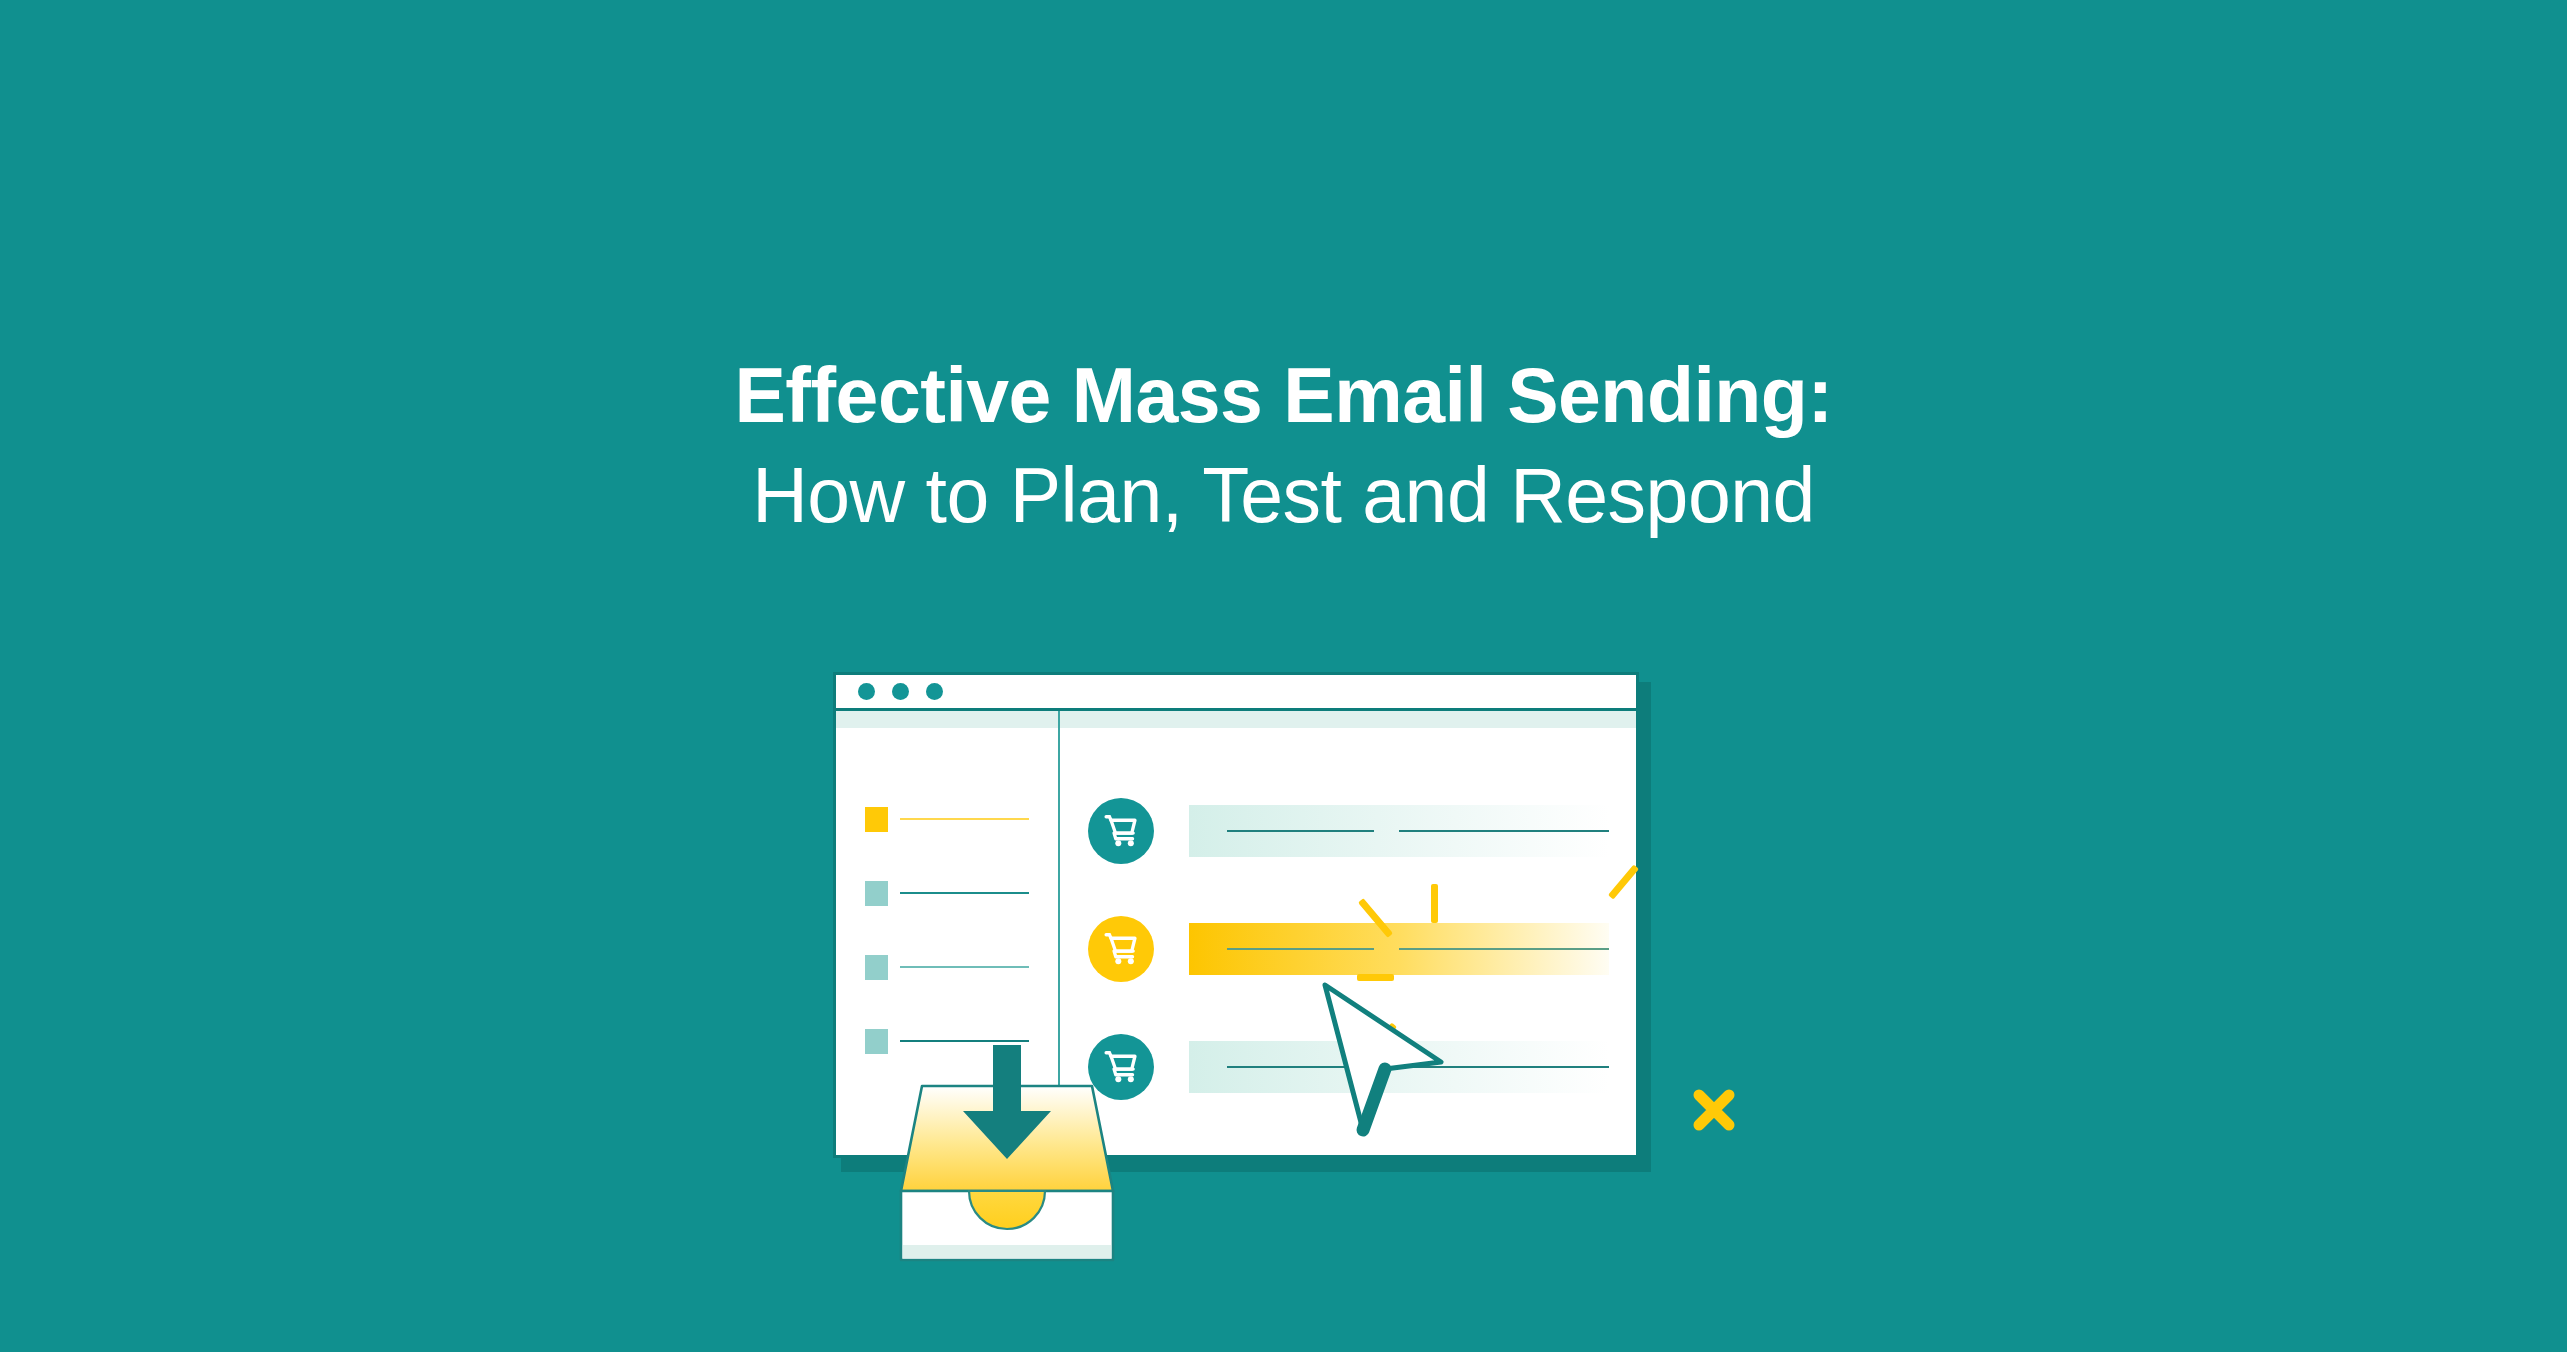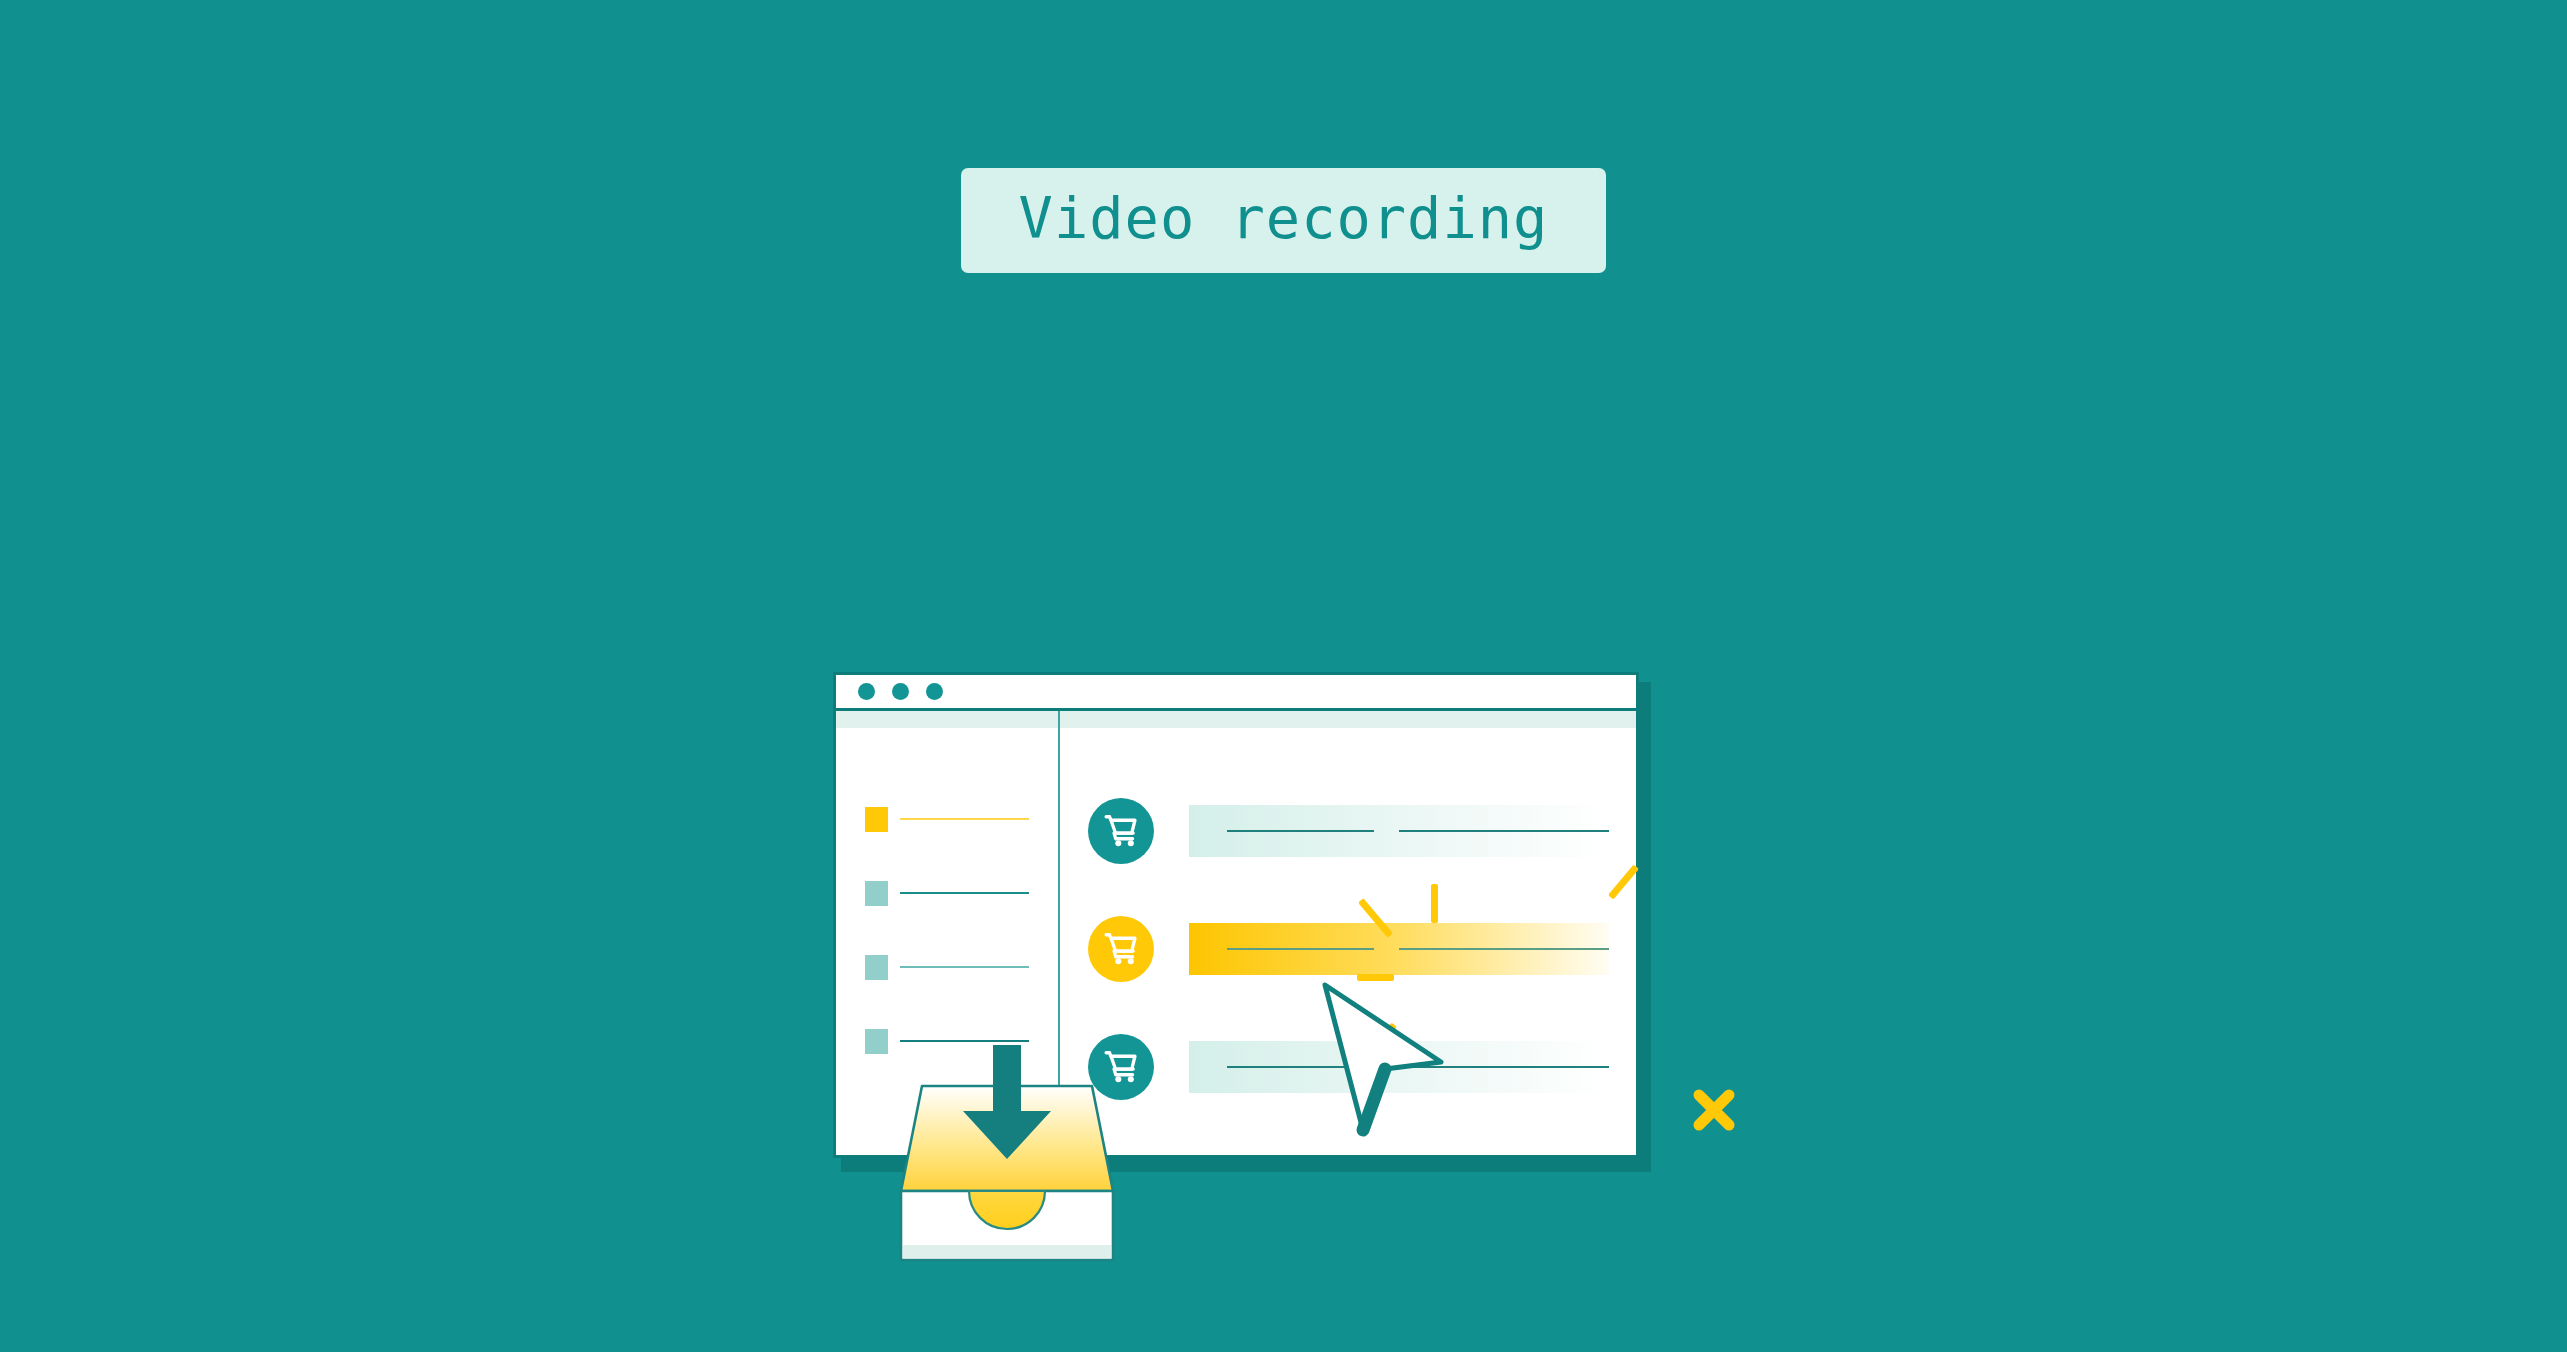--- a/index.html
+++ b/index.html
@@ -261,24 +261,25 @@
     top: 373px;
     width: 252px;
     height: 242px;
   }
 </style>
 </head>
 <body>
 
 <div class="poster">
 
-  <div class="badge-wrap">
-    <div class="badge">Video recording</div>
+
+  <div class="title-block">
+    <div class="title-line1">Effective Mass Email Sending:</div>
+    <div class="title-line2">How to Plan, Test and Respond</div>
   </div>
-
 
   <div class="illus">
 
     <div class="win-shadow"></div>
 
     <div class="window">
 
       <div class="titlebar">
         <span class="dot"></span>
         <span class="dot"></span>

